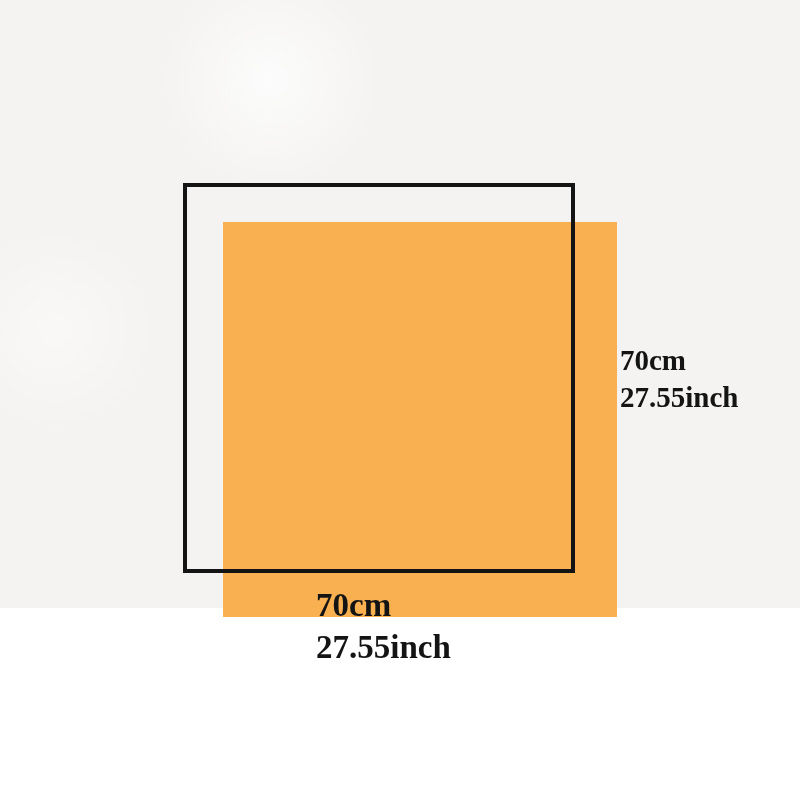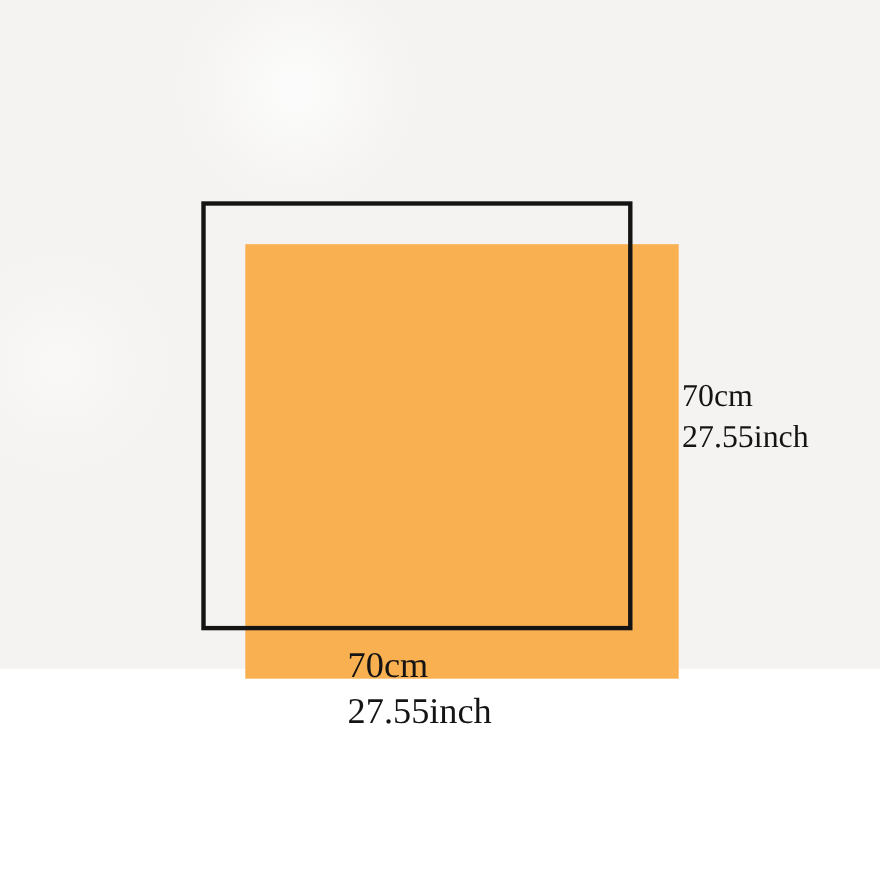--- a/index.html
+++ b/index.html
@@ -14,20 +14,21 @@
   }
   .canvas {
     position: relative;
     width: 800px;
     height: 608px;
     
     background:
       radial-gradient(circle at 270px 80px, rgba(253,253,253,0.9) 0, rgba(253,253,253,0) 110px),
       radial-gradient(circle at 55px 330px, rgba(250,249,247,0.9) 0, rgba(250,249,247,0) 100px),
       #f4f3f1;
+    font-weight: bold;
   }
   .orange-square {
     position: absolute;
     left: 223px;
     top: 222px;
     width: 394px;
     height: 395px;
     z-index: 1;
   }
   .outline-square {

